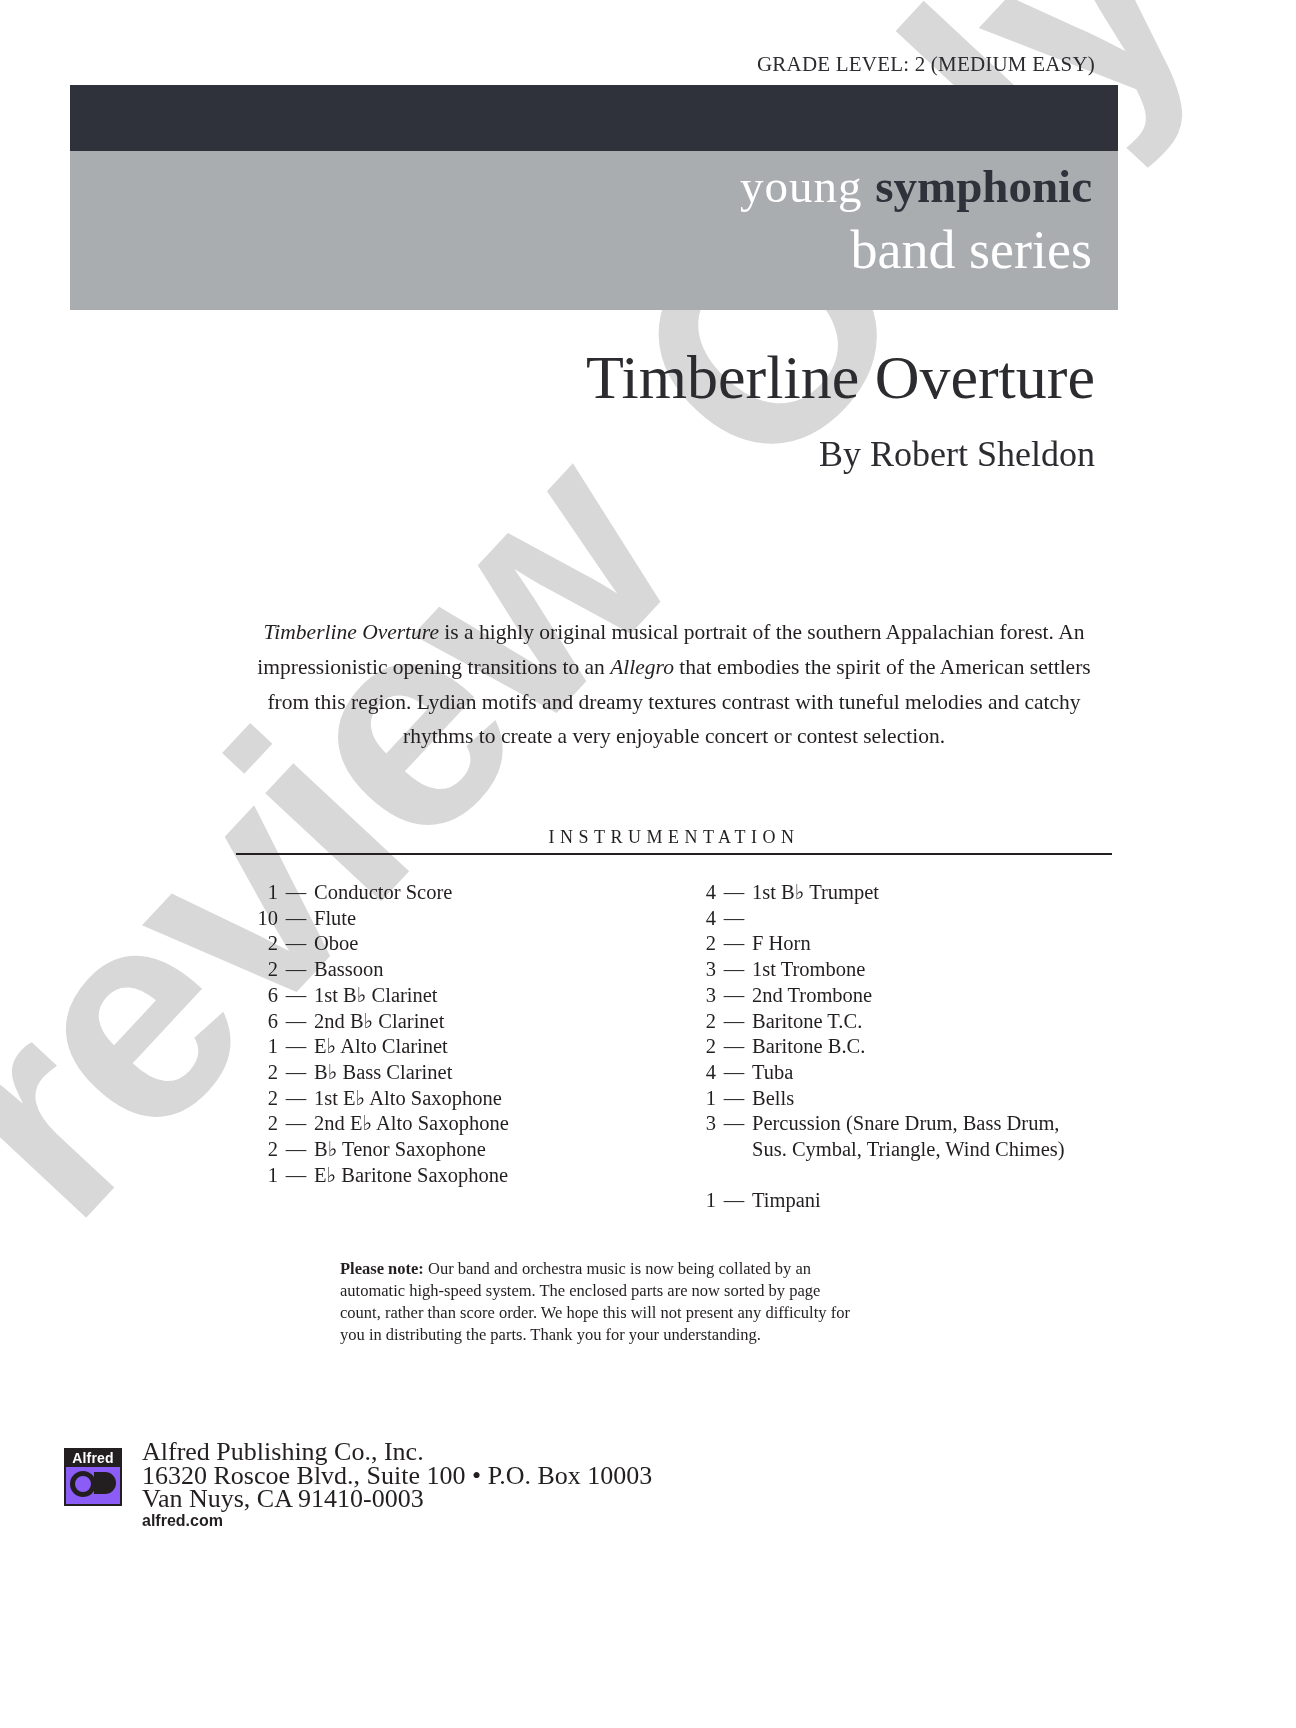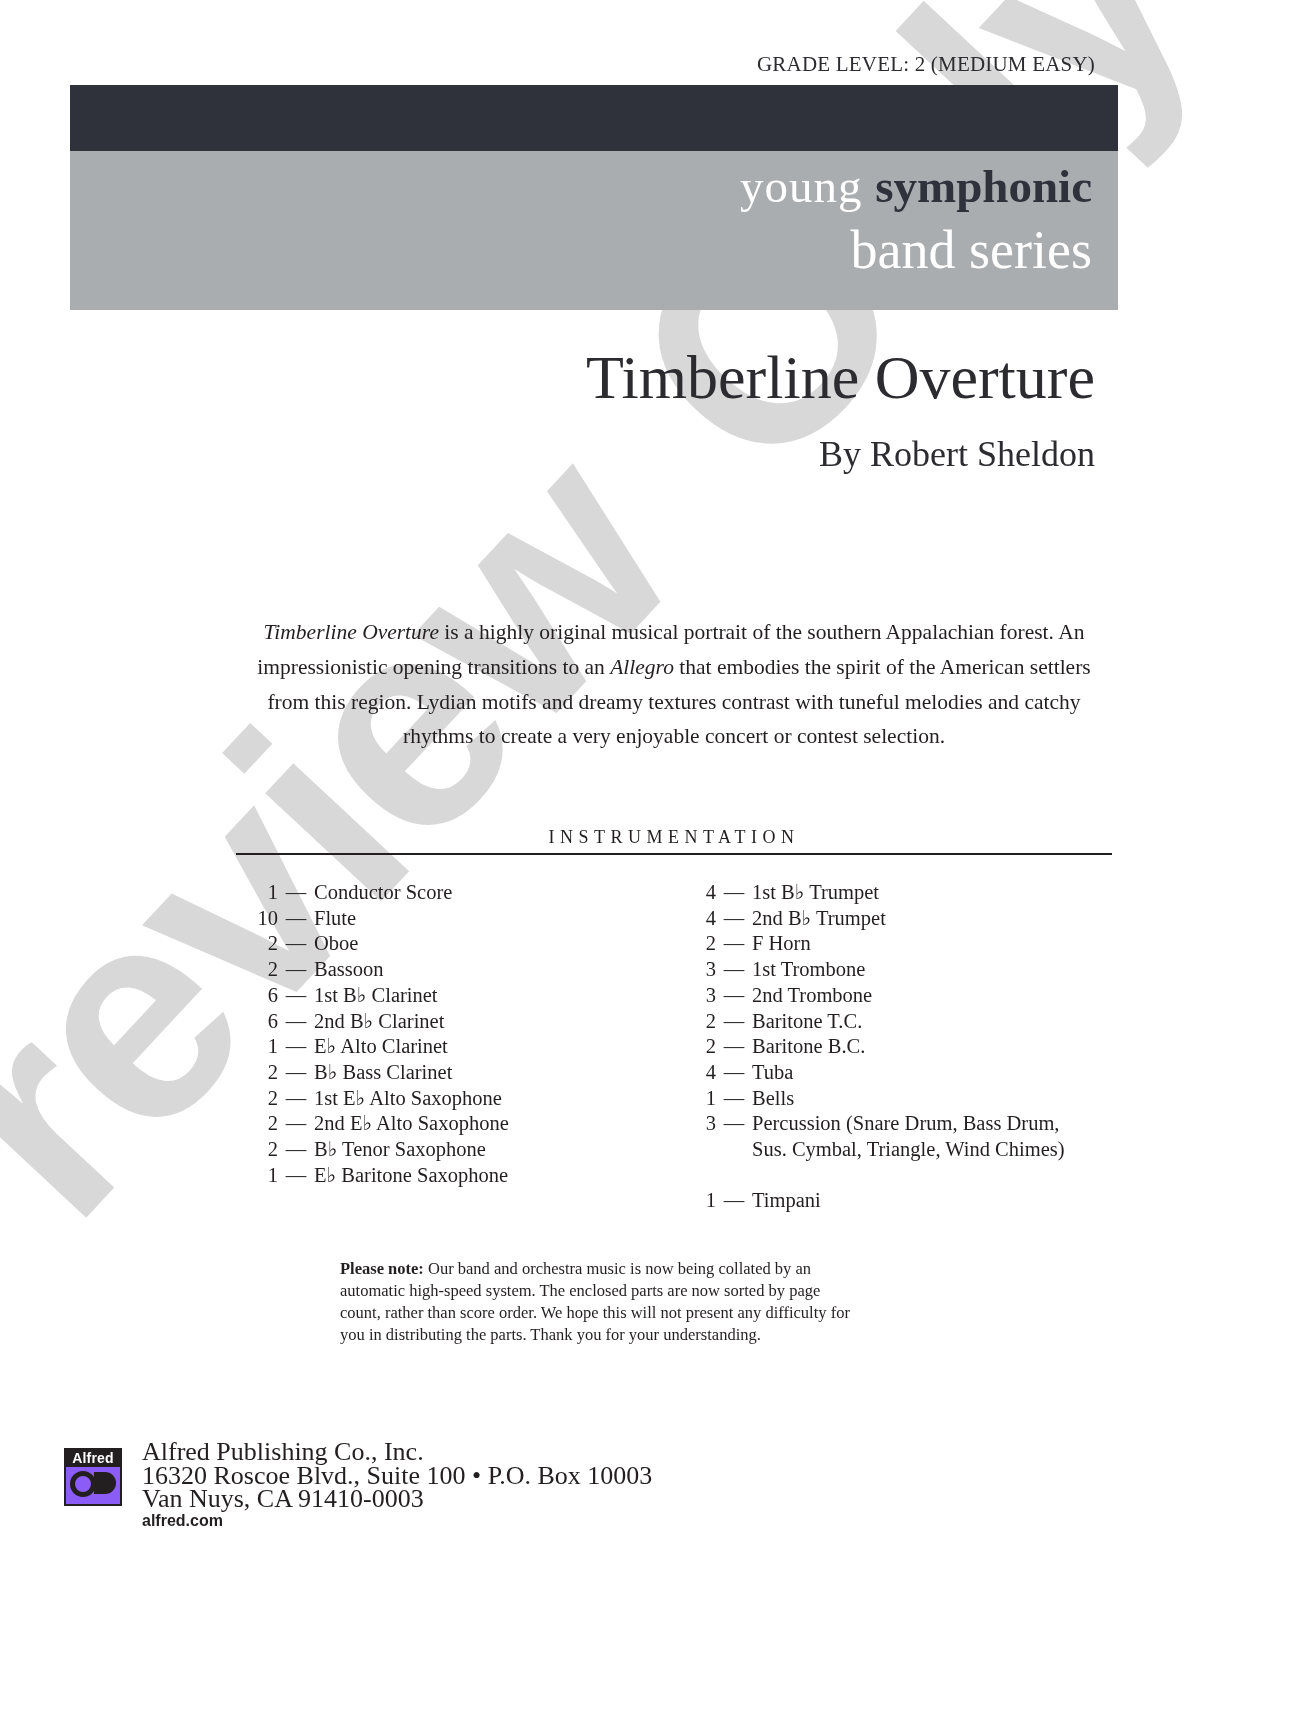--- a/index.html
+++ b/index.html
@@ -275,21 +275,20 @@
       </div>
     <div class="instr-col right" id="instr-right">
         <div class="instr-row">
           <span class="instr-qty">4</span>
           <span class="instr-dash">—</span>
           <span class="instr-name">1st B♭ Trumpet</span>
         </div>
         <div class="instr-row">
           <span class="instr-qty">4</span>
           <span class="instr-dash">—</span>
-          <span class="instr-name">2nd B♭ Trumpet</span>
         </div>
         <div class="instr-row">
           <span class="instr-qty">2</span>
           <span class="instr-dash">—</span>
           <span class="instr-name">F Horn</span>
         </div>
         <div class="instr-row">
           <span class="instr-qty">3</span>
           <span class="instr-dash">—</span>
           <span class="instr-name">1st Trombone</span>

